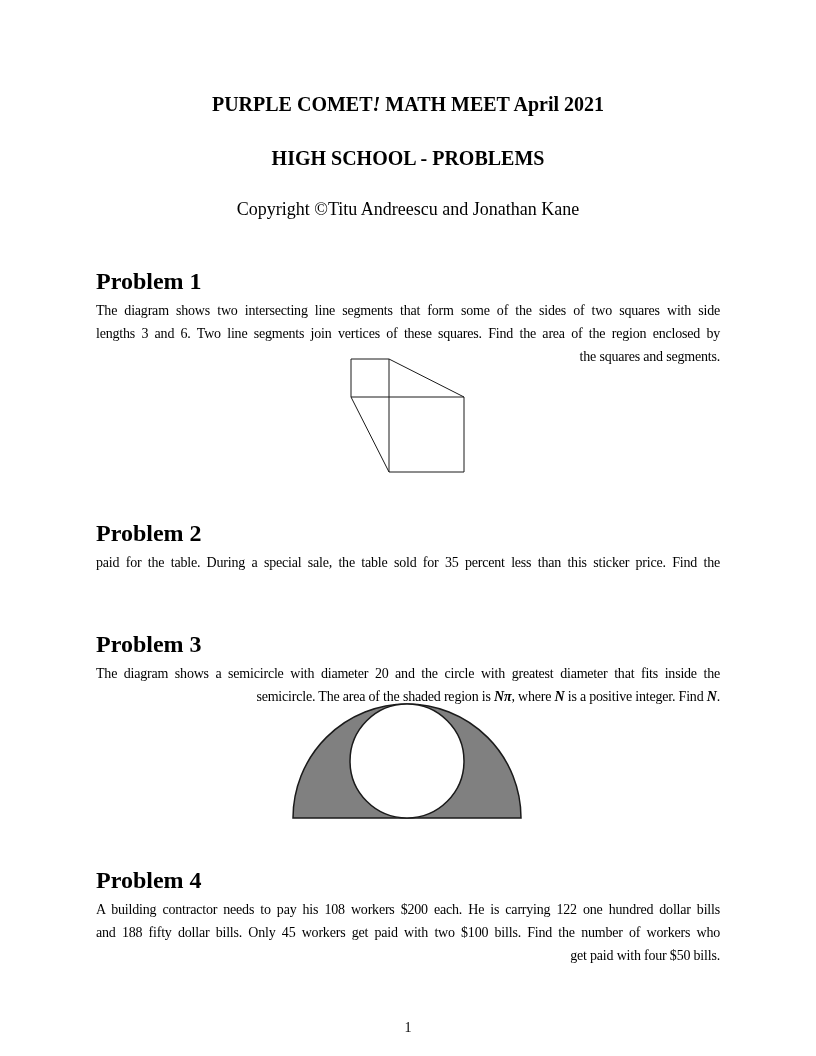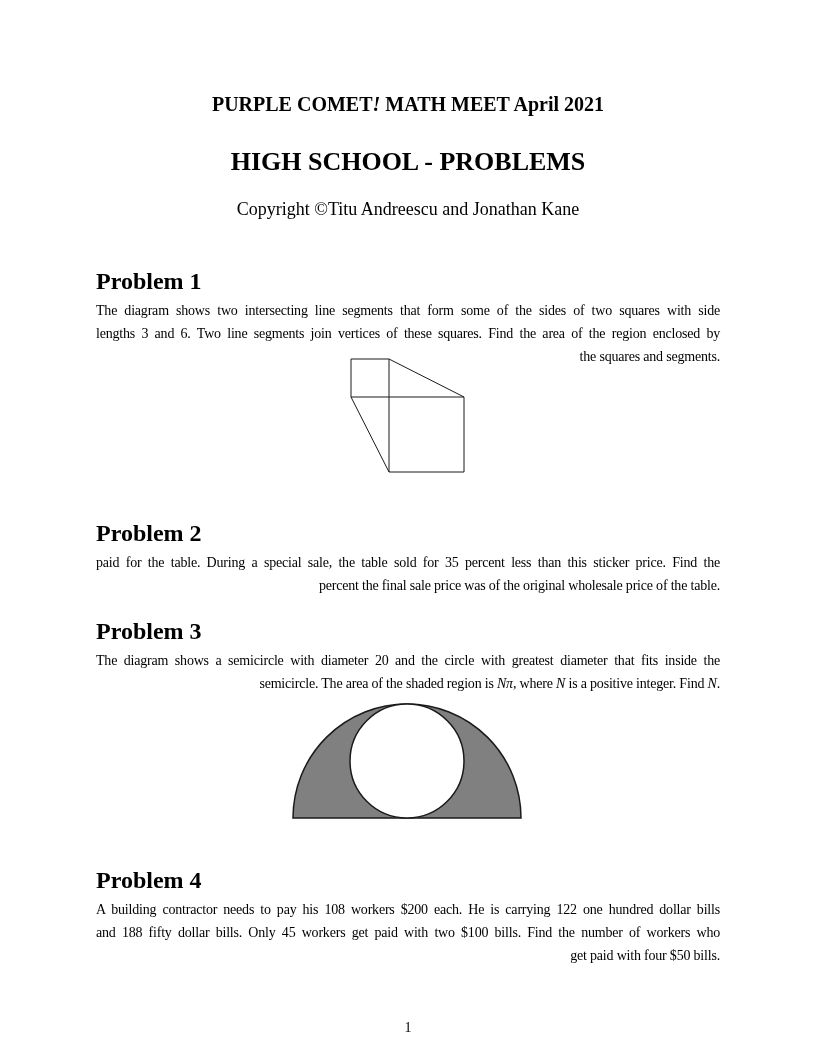--- a/index.html
+++ b/index.html
@@ -17,21 +17,21 @@
     overflow: hidden;
   }
   .centerline {
     position: absolute;
     left: 0;
     width: 100%;
     text-align: center;
     white-space: nowrap;
   }
   .title1 { font-size: 20px; font-weight: bold; }
-  .title2 { font-size: 26px; font-weight: bold; }
+  .title2 { font-size: 20px; font-weight: bold; }
   .copyright { font-size: 18px; font-weight: normal; }
   .bang { font-style: italic; }
 
   section.problem {
     position: absolute;
     left: 96px;
     width: 624px;
     margin-top: 15px;
   }
   section.problem h2 {
@@ -48,21 +48,21 @@
     line-height: 23px;
   }
   .line {
     white-space: nowrap;
     text-align: right;
   }
   .line.j {
     text-align: justify;
     text-align-last: justify;
   }
-  .mi { font-style: italic; }
+  .mi { font-style: italic; font-weight: bold; }
 
   .diagram {
     position: absolute;
     left: 0;
     width: 100%;
     display: flex;
     justify-content: center;
   }
   .diagram svg { display: block; }
   .diagram svg path,
@@ -112,25 +112,24 @@
       <line x1="38" y1="0" x2="38" y2="113" stroke-width="1"></line>
       <line x1="38" y1="0" x2="113" y2="38" stroke-width="1"></line>
       <line x1="0" y1="38" x2="38" y2="113" stroke-width="1"></line>
     </svg>
   </div>
 
   <section class="problem" style="top:505px">
     <h2>Problem 2</h2>
     <div class="ptext">
       <div class="line j">paid for the table. During a special sale, the table sold for 35 percent less than this sticker price. Find the</div>
-      <div class="line">percent the final sale price was of the original wholesale price of the table.</div>
     </div>
   </section>
 
-  <section class="problem" style="top:603px">
+  <section class="problem" style="top:616px">
     <h2>Problem 3</h2>
     <div class="ptext">
       <div class="line j">The diagram shows a semicircle with diameter 20 and the circle with greatest diameter that fits inside the</div>
       <div class="line">
         <span>semicircle. The area of the shaded region is </span><span class="mi">Nπ</span><span>, where </span><span class="mi">N</span><span> is a positive integer. Find </span><span class="mi">N</span><span>.</span>
       </div>
     </div>
   </section>
 
   <div class="diagram" style="top:702px">

